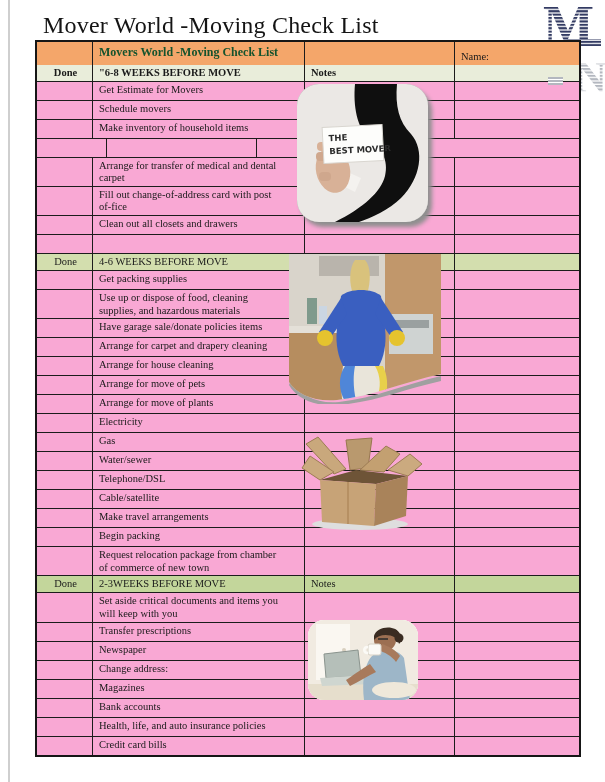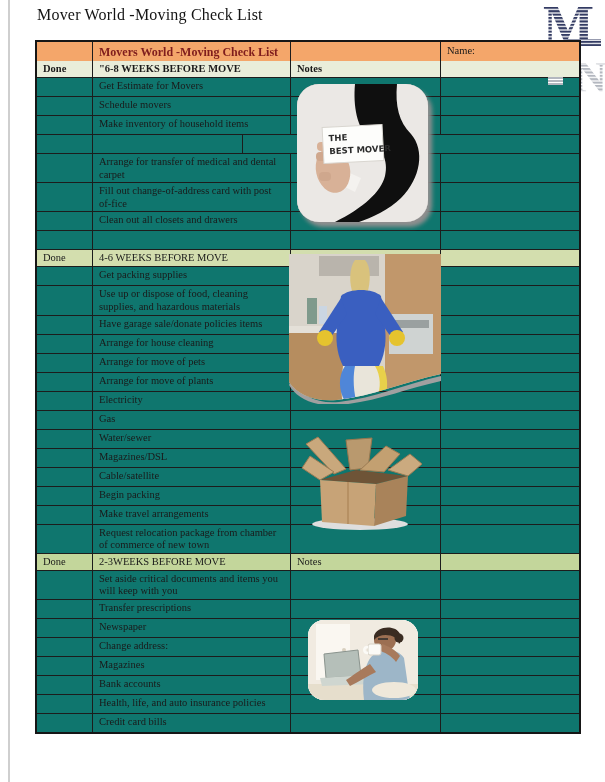--- a/index.html
+++ b/index.html
@@ -1,40 +1,40 @@
 <!DOCTYPE html>
 <html><head>
 <meta charset="utf-8">
 <style>
   html,body{margin:0;padding:0;background:#fff;}
   #page{position:relative;width:605px;height:782px;background:#ffffff;overflow:hidden;
         font-family:"Liberation Serif","DejaVu Serif",serif;color:#1a1a1a;}
   #page-edge{position:absolute;left:8px;top:0;width:2px;height:782px;background:#cfcfcf;}
   
-  #doc-title{position:absolute;left:37px;top:6px;font-size:16px;font-weight:500;
-             letter-spacing:.2px;color:#141414;margin:0;white-space:nowrap;}
+  #doc-title{position:absolute;left:37px;top:6px;font-size:24px;font-weight:500;
+             letter-spacing:.2px;color:#141414;margin:6px;white-space:nowrap;}
   
   #logo{position:absolute;left:543px;top:0;width:62px;height:100px;z-index:0;}
   #logo-dash{position:absolute;left:548px;top:77px;width:15px;height:8px;z-index:4;
      background:repeating-linear-gradient(#b3b7bf 0 2px,#ffffff 2px 3.2px);}
   
   #checklist{position:absolute;left:35px;top:40px;width:546px;z-index:1;
              border:2px solid #161616;background:#fff;box-sizing:border-box;}
-  .row{display:flex;align-items:stretch;border-top:1.6px solid #1c1c1c;min-height:18px;background:#0f766e;}
+  .row{display:flex;align-items:stretch;border-top:1.6px solid #1c1c1c;min-height:18px;background:#f9a8d4;}
   .row:first-child{border-top:none;}
   .row.orange{min-height:19px;background:#f4a66a;}
   .row.hdr{min-height:16px;}
   .cell{box-sizing:border-box;padding:2px 4px 1px 6px;font-size:10.5px;line-height:1.2;}
-  .c1{width:55px;flex:none;}
+  .c1{width:55px;flex:none;text-align:center;}
   .c2{width:198px;flex:none;border-left:1.5px solid #1c1c1c;}
-  .c3{width:150px;flex:none;border-left:1.5px solid #1c1c1c;}
+  .c3{width:150px;flex:none;border-left:1.5px solid #1c1c1c;margin-left:14px;}
   .c4{flex:1;border-left:1.2px solid #1c1c1c;}
   .bold{font-weight:bold;}
-  #brand-cell{color:#7f1d1d;font-weight:bold;font-size:12px;padding-top:2.5px;}
-  #name-cell{font-size:10.5px;padding-top:3px;}
+  #brand-cell{color:#14532d;font-weight:bold;font-size:12px;padding-top:2.5px;}
+  #name-cell{font-size:10.5px;padding-top:9px;}
   
   .photo{position:absolute;z-index:3;}
   #photo-bestmover{left:297px;top:84px;width:131px;height:138px;border-radius:22px;overflow:hidden;
       background:#ebe8e5;box-shadow:4px 5px 4px #8f8f8f, inset 0 0 0 2px #9a9a9a;}
   #photo-kitchen{left:289px;top:254px;width:152px;height:150px;}
   #photo-box{left:298px;top:436px;width:127px;height:96px;}
   #photo-laptop{left:308px;top:620px;width:110px;height:80px;border-radius:16px;overflow:hidden;
       box-shadow:inset 0 0 9px 7px #ffffff;background:#f1ebe1;}
   svg{display:block;}
 </style>
@@ -143,20 +143,26 @@
           <div class="cell c4"></div>
         </div>
         <div class="row">
           <div class="cell c1"></div>
           <div class="cell c2">Have garage sale/donate policies items</div>
           <div class="cell c3"></div>
           <div class="cell c4"></div>
         </div>
         <div class="row">
           <div class="cell c1"></div>
+          <div class="cell c2">Arrange for carpet and drapery cleaning</div>
+          <div class="cell c3"></div>
+          <div class="cell c4"></div>
+        </div>
+        <div class="row">
+          <div class="cell c1"></div>
           <div class="cell c2">Arrange for house cleaning</div>
           <div class="cell c3"></div>
           <div class="cell c4"></div>
         </div>
         <div class="row">
           <div class="cell c1"></div>
           <div class="cell c2">Arrange for move of pets</div>
           <div class="cell c3"></div>
           <div class="cell c4"></div>
         </div>
@@ -179,39 +185,39 @@
           <div class="cell c4"></div>
         </div>
         <div class="row">
           <div class="cell c1"></div>
           <div class="cell c2">Water/sewer</div>
           <div class="cell c3"></div>
           <div class="cell c4"></div>
         </div>
         <div class="row">
           <div class="cell c1"></div>
-          <div class="cell c2">Magazines/DSL</div>
+          <div class="cell c2">Telephone/DSL</div>
           <div class="cell c3"></div>
           <div class="cell c4"></div>
         </div>
         <div class="row">
           <div class="cell c1"></div>
           <div class="cell c2">Cable/satellite</div>
           <div class="cell c3"></div>
           <div class="cell c4"></div>
         </div>
         <div class="row">
           <div class="cell c1"></div>
+          <div class="cell c2">Make travel arrangements</div>
+          <div class="cell c3"></div>
+          <div class="cell c4"></div>
+        </div>
+        <div class="row">
+          <div class="cell c1"></div>
           <div class="cell c2">Begin packing</div>
-          <div class="cell c3"></div>
-          <div class="cell c4"></div>
-        </div>
-        <div class="row">
-          <div class="cell c1"></div>
-          <div class="cell c2">Make travel arrangements</div>
           <div class="cell c3"></div>
           <div class="cell c4"></div>
         </div>
         <div class="row">
           <div class="cell c1"></div>
           <div class="cell c2">Request relocation package from chamber of commerce of new town</div>
           <div class="cell c3"></div>
           <div class="cell c4"></div>
         </div>
         <div class="row hdr" style="background: rgb(195, 214, 155);">

